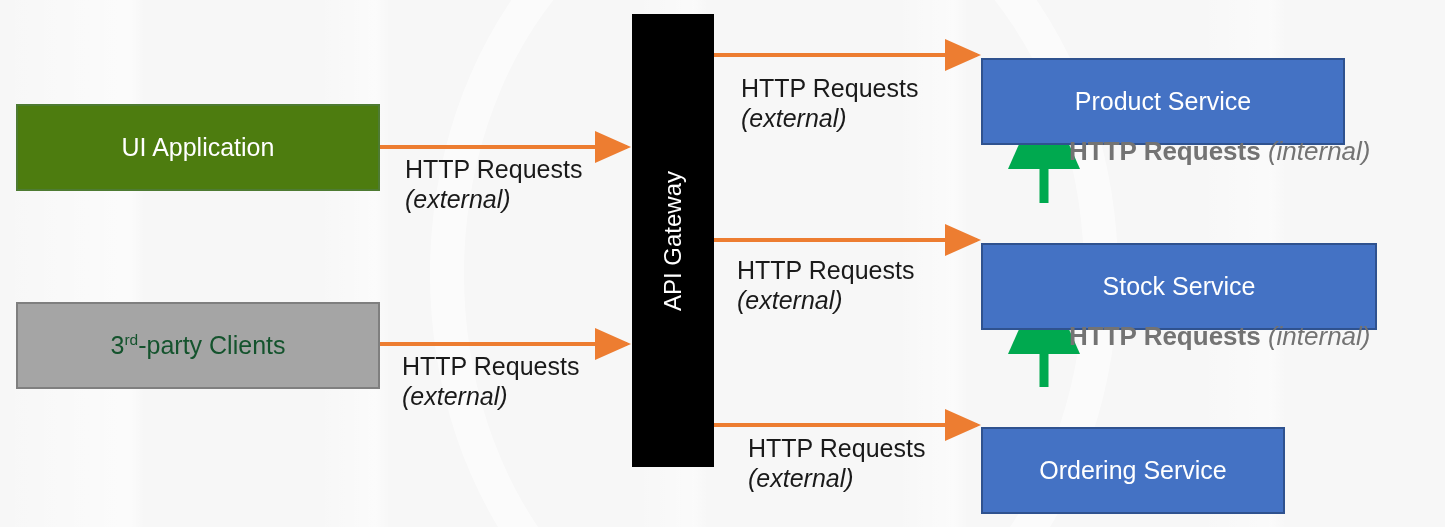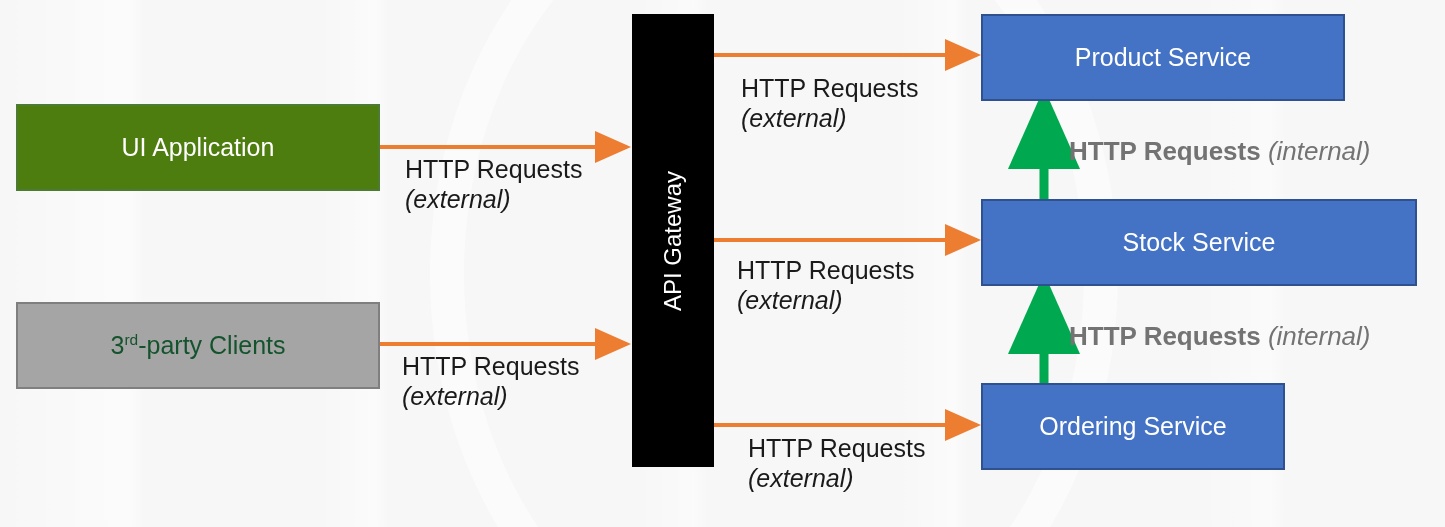--- a/index.html
+++ b/index.html
@@ -77,20 +77,21 @@
   }
   .node-gateway .vtext {
     transform: rotate(-90deg);
     white-space: nowrap;
   }
   .node-service {
     background: #4472C4;
     border: 2px solid #2F528F;
     color: #ffffff;
     font-size: 25px;
+    margin-top: 44px;
   }
 
   .sup {
     font-size: 0.62em;
     vertical-align: super;
     line-height: 0;
   }
 
   .label {
     position: absolute;
@@ -166,21 +167,21 @@
   </div>
 
   <div class="node node-gateway" style="left:632px; top:14px; width:82px; height:453px;">
     <span class="vtext">API Gateway</span>
   </div>
 
   <div class="node node-service" style="left:981px; top:14px; width:364px; height:87px;">
     <span>Product Service</span>
   </div>
 
-  <div class="node node-service" style="left:981px; top:199px; width:436px; height:87px;">
+  <div class="node node-service" style="left:981px; top:199px; width:396px; height:87px;">
     <span>Stock Service</span>
   </div>
 
   <div class="node node-service" style="left:981px; top:383px; width:304px; height:87px;">
     <span>Ordering Service</span>
   </div>
 
   <div class="label label-external" style="left:405px; top:155px; width:200px;">
     <span>HTTP Requests</span>
     <span class="ital">(external)</span>

